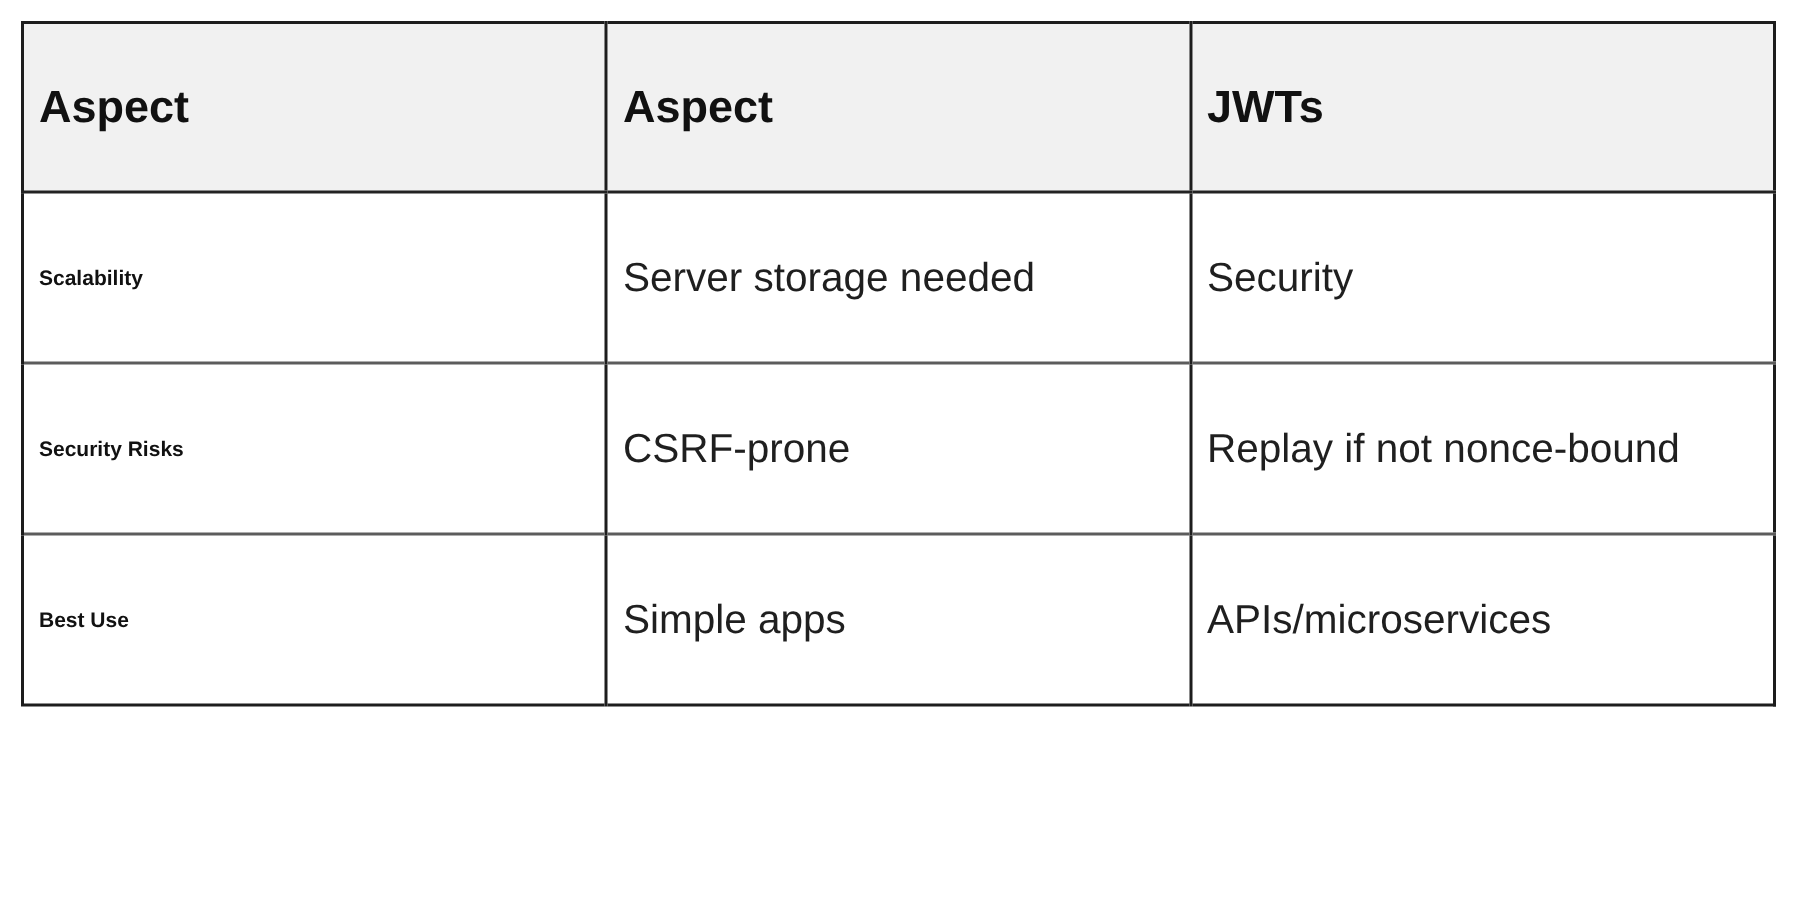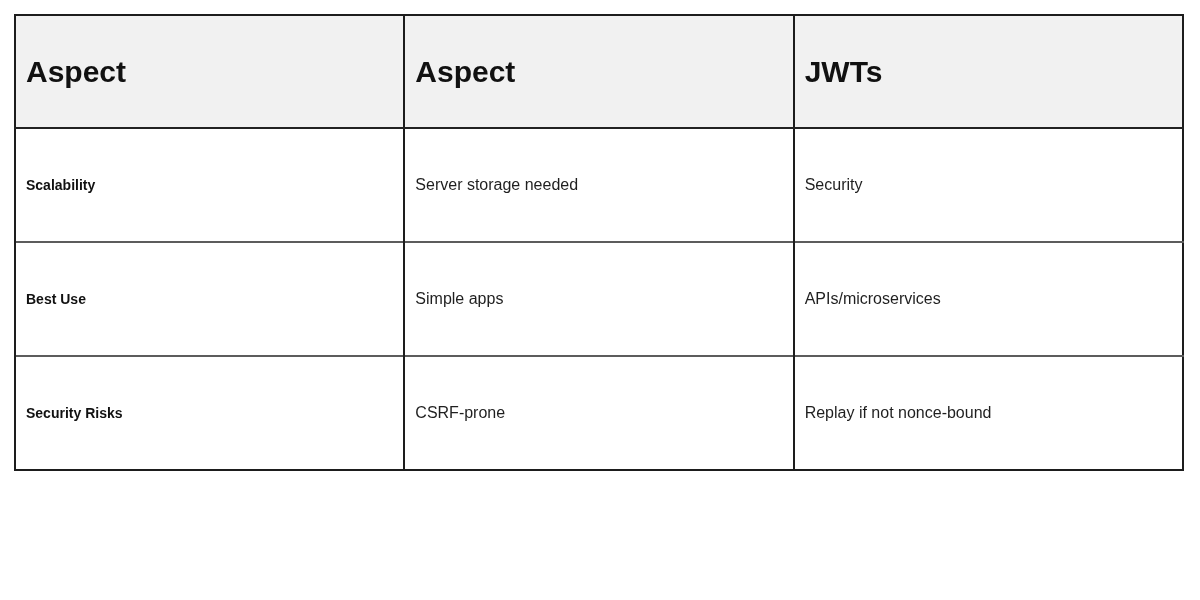--- a/index.html
+++ b/index.html
@@ -41,21 +41,21 @@
     border-left: 2px solid #1d1d1d;
     border-bottom: 2px solid #222222;
     font-size: 30px;
     font-weight: 700;
     color: #111111;
   }
   td {
     height: 112px;
     border-left: 2px solid #1d1d1d;
     border-top: 2px solid #5c5c5c;
-    font-size: 16px;
+    font-size: 27px;
     font-weight: 400;
     color: #1f1f1f;
   }
   td.row-label {
     font-size: 14px;
     font-weight: 700;
     color: #111111;
   }
 </style>
 </head>
@@ -75,24 +75,24 @@
         <th>JWTs</th>
       </tr>
     </thead>
     <tbody>
       <tr>
         <td class="row-label">Scalability</td>
         <td>Server storage needed</td>
         <td>Security</td>
       </tr>
       <tr>
+        <td class="row-label">Security Risks</td>
+        <td>CSRF-prone</td>
+        <td>Replay if not nonce-bound</td>
+      </tr>
+      <tr>
         <td class="row-label">Best Use</td>
         <td>Simple apps</td>
         <td>APIs/microservices</td>
-      </tr>
-      <tr>
-        <td class="row-label">Security Risks</td>
-        <td>CSRF-prone</td>
-        <td>Replay if not nonce-bound</td>
       </tr>
     </tbody>
   </table>
 </div>
 
 </body></html>

